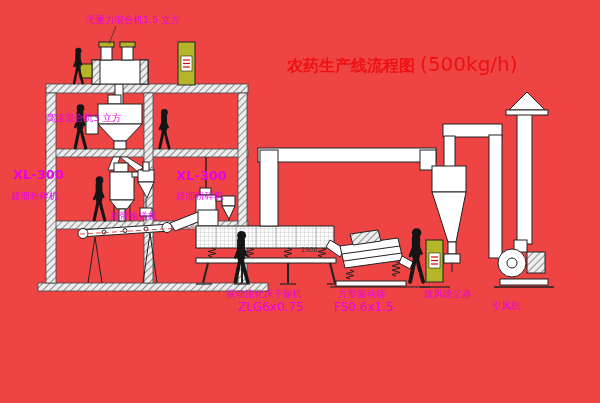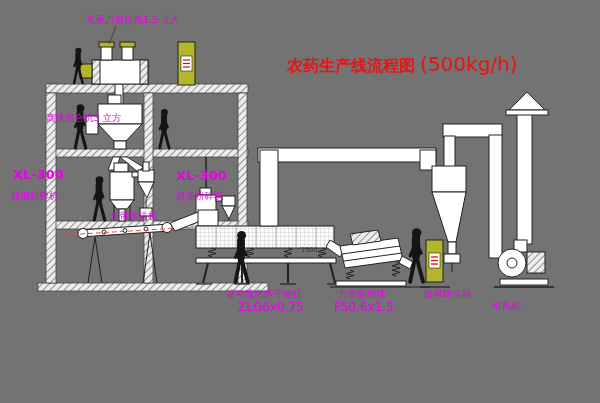--- a/index.html
+++ b/index.html
@@ -1,17 +1,17 @@
 <!DOCTYPE html>
 <html><head>
 <meta charset="utf-8">
 <style>
   html,body{margin:0;padding:0;background:#fff;}
   .stage{
-    position:relative;width:600px;height:403px;background:#737373;overflow:hidden;
+    position:relative;width:600px;height:403px;background:#ef4444;overflow:hidden;
     font-family:"DejaVu Sans","Liberation Sans",sans-serif;
   }
   svg text{font-family:"DejaVu Sans","Liberation Sans",sans-serif;}
 </style>
 </head>
 <body>
 
 <div class="stage">
 <svg width="600" height="403" viewBox="0 0 600 403">
   <defs>

